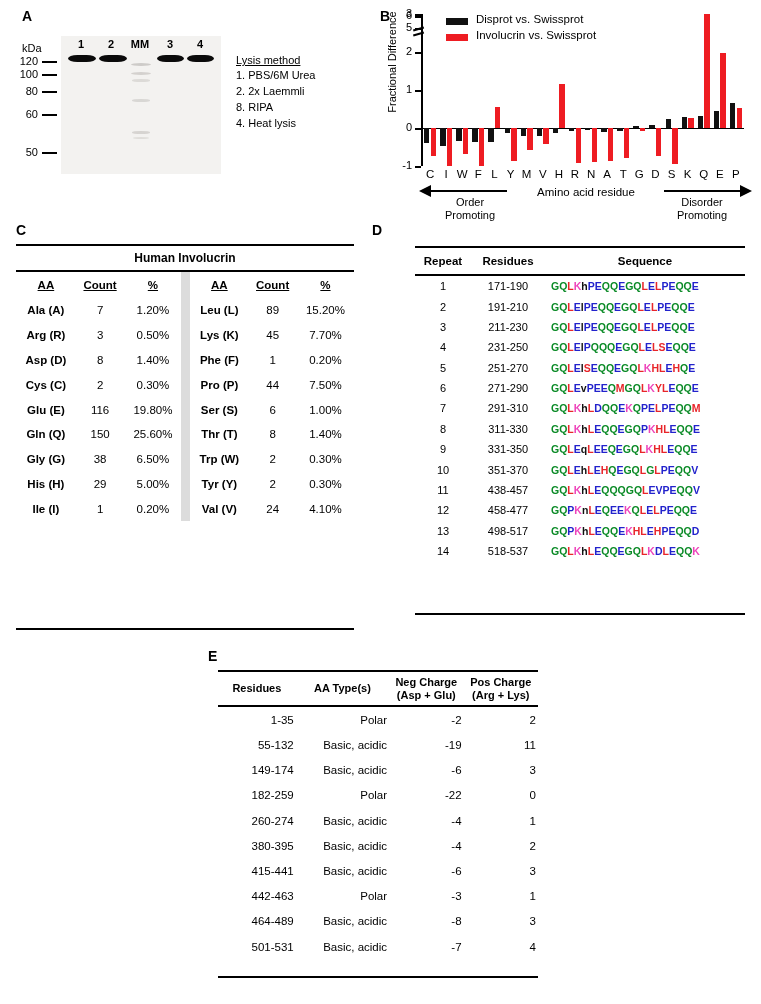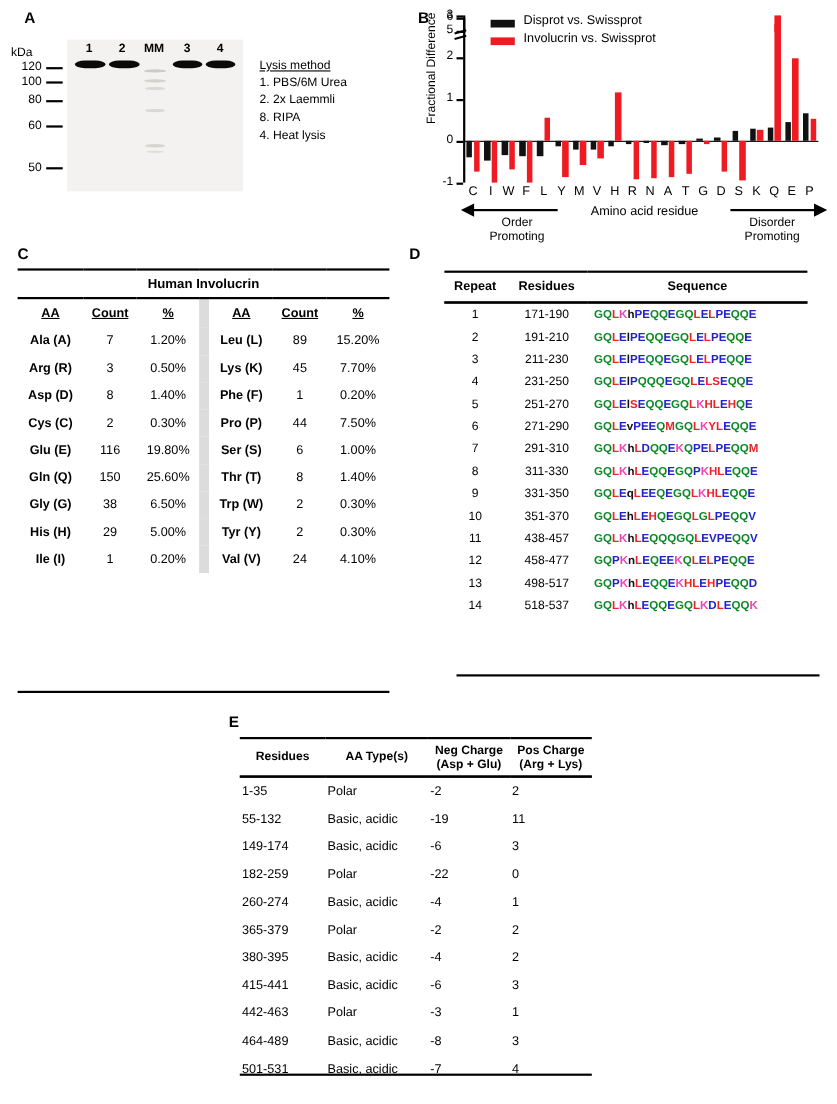--- a/index.html
+++ b/index.html
@@ -9,21 +9,21 @@
 
   
   #panel-a{position:absolute;left:0;top:0;width:380px;height:218px;}
   #gel-box{position:absolute;left:61px;top:36px;width:160px;height:138px;
            background:#f3f2f0;}
   .gel-lane-label{position:absolute;font-size:11px;font-weight:bold;text-align:center;}
   .gel-band{position:absolute;background:#0a0a0a;border-radius:40% / 60%;}
   .gel-mm{position:absolute;background:#b9b6b2;border-radius:50%;}
   .kda-label{position:absolute;font-size:11px;text-align:right;}
   .kda-tick{position:absolute;height:2px;background:#000;}
-  #kda-head{position:absolute;left:10px;top:42px;font-size:11px;
+  #kda-head{position:absolute;left:22px;top:42px;font-size:11px;
             }
   #lysis-head{position:absolute;left:236px;top:54px;font-size:11px;
               text-decoration:underline;}
   .lysis-item{position:absolute;left:236px;font-size:11px;}
 
   
   #panel-b{position:absolute;left:378px;top:0;width:383px;height:220px;}
   #chart-ylabel{position:absolute;left:-46px;top:56px;width:120px;
      transform:rotate(-90deg);font-size:11px;text-align:center;}
   #axis-v{position:absolute;left:43px;top:14px;width:1.6px;height:152px;background:#000;}
@@ -52,39 +52,39 @@
   #tbl-c .title-row td{font-weight:bold;text-align:center;padding:5px 0 5px 0;
          border-top:2.2px solid #000;border-bottom:2.2px solid #000;font-size:12px;}
   #tbl-c th{font-weight:bold;text-decoration:underline;padding:7px 0 7px 0;}
   #tbl-c td{padding:6.4px 0;text-align:center;}
   #tbl-c .aa{font-weight:bold;}
   #tbl-c .sepcol{background:#dcdcdc;width:9px;padding:0;}
   #c-bottom{position:absolute;left:8px;bottom:0px;width:338px;height:2.2px;background:#000;}
 
   
   #panel-d{position:absolute;left:370px;top:222px;width:391px;height:400px;}
-  #tbl-d{position:absolute;left:34px;top:24px;width:330px;border-collapse:collapse;
+  #tbl-d{position:absolute;left:45px;top:24px;width:330px;border-collapse:collapse;
          font-size:11px;}
   #tbl-d th{font-weight:bold;padding:7px 0;border-top:2.2px solid #000;
             border-bottom:2.2px solid #000;font-size:11.5px;}
   #tbl-d td{padding:4.2px 0;text-align:center;}
   #tbl-d .seqcell{font-family:"Liberation Sans", sans-serif;font-weight:bold;
             font-size:10.5px;letter-spacing:0px;white-space:nowrap;text-align:left;
             padding-left:6px;}
   #d-bottom{position:absolute;left:45px;top:391px;width:330px;height:2.2px;background:#000;}
   .cG{color:#0a8a26;} .cR{color:#e8252a;} .cB{color:#2222cc;}
   .cM{color:#ee44bb;} .cK{color:#111;}
 
   
   #panel-e{position:absolute;left:196px;top:648px;width:370px;height:350px;}
   #tbl-e{position:absolute;left:22px;top:22px;width:320px;border-collapse:collapse;
          font-size:11.5px;}
   #tbl-e th{font-weight:bold;padding:4px 2px;border-top:2.2px solid #000;
             border-bottom:2.2px solid #000;font-size:11px;line-height:1.15;}
-  #tbl-e td{padding:6.6px 2px;text-align:left;}
+  #tbl-e td{padding:6.6px 2px;text-align:right;}
   #e-bottom{position:absolute;left:22px;top:328px;width:320px;height:2.2px;background:#000;}
 </style>
 </head>
 <body>
 
 <div id="panel-a">
   <div class="panel-letter" style="left:22px;top:8px;">A</div>
   <div id="kda-head">kDa</div>
 
   <div id="gel-box"></div>
@@ -467,26 +467,20 @@
           <td>-22</td>
           <td>0</td>
         </tr>
         <tr>
           <td>260-274</td>
           <td>Basic, acidic</td>
           <td>-4</td>
           <td>1</td>
         </tr>
         <tr>
-          <td>365-379</td>
-          <td>Polar</td>
-          <td>-2</td>
-          <td>2</td>
-        </tr>
-        <tr>
           <td>380-395</td>
           <td>Basic, acidic</td>
           <td>-4</td>
           <td>2</td>
         </tr>
         <tr>
           <td>415-441</td>
           <td>Basic, acidic</td>
           <td>-6</td>
           <td>3</td>

